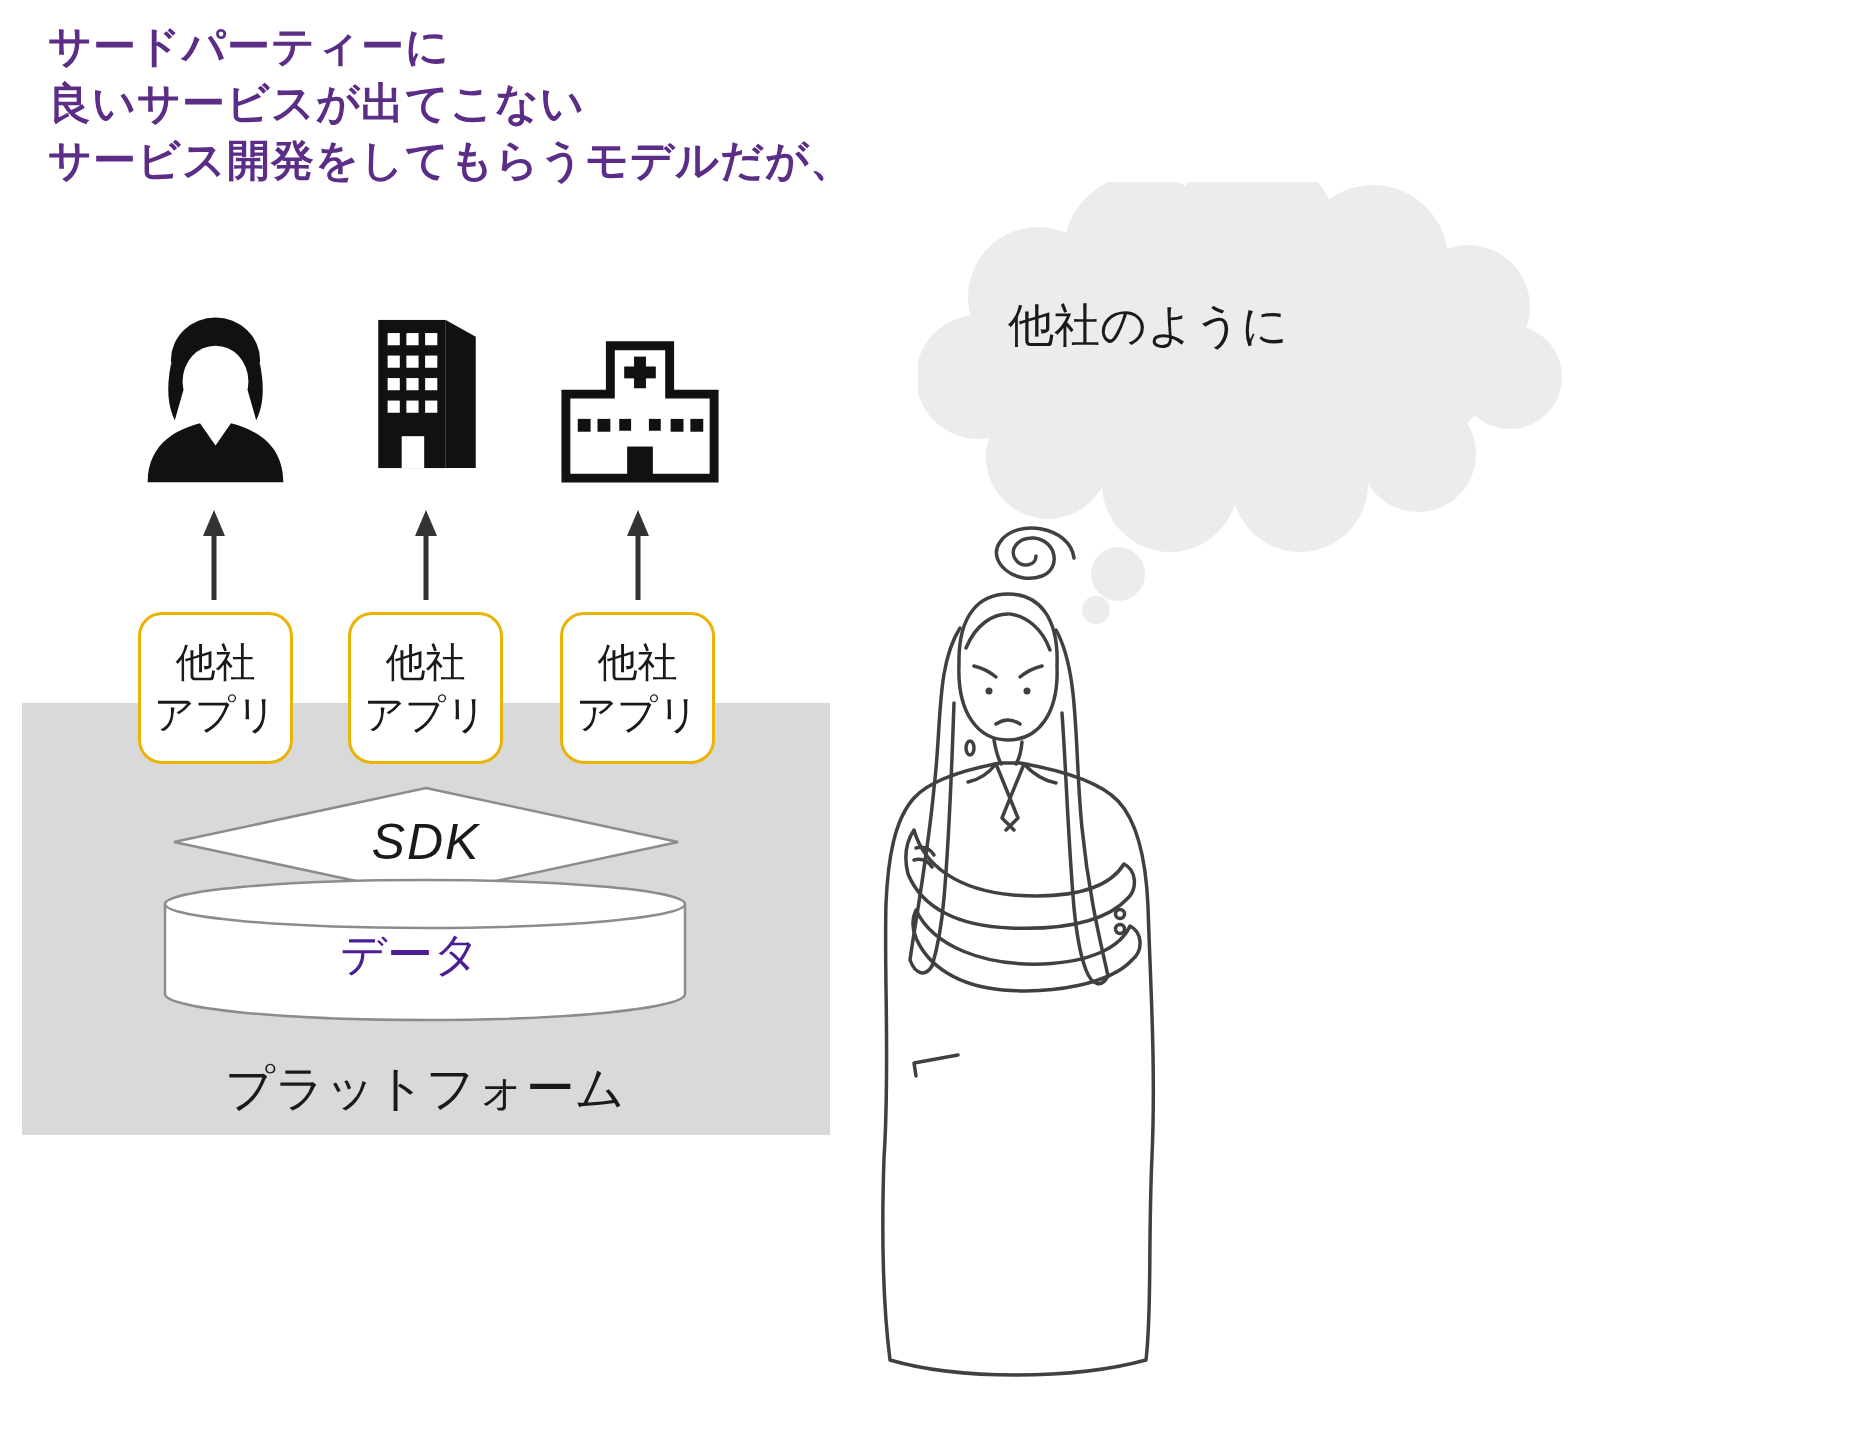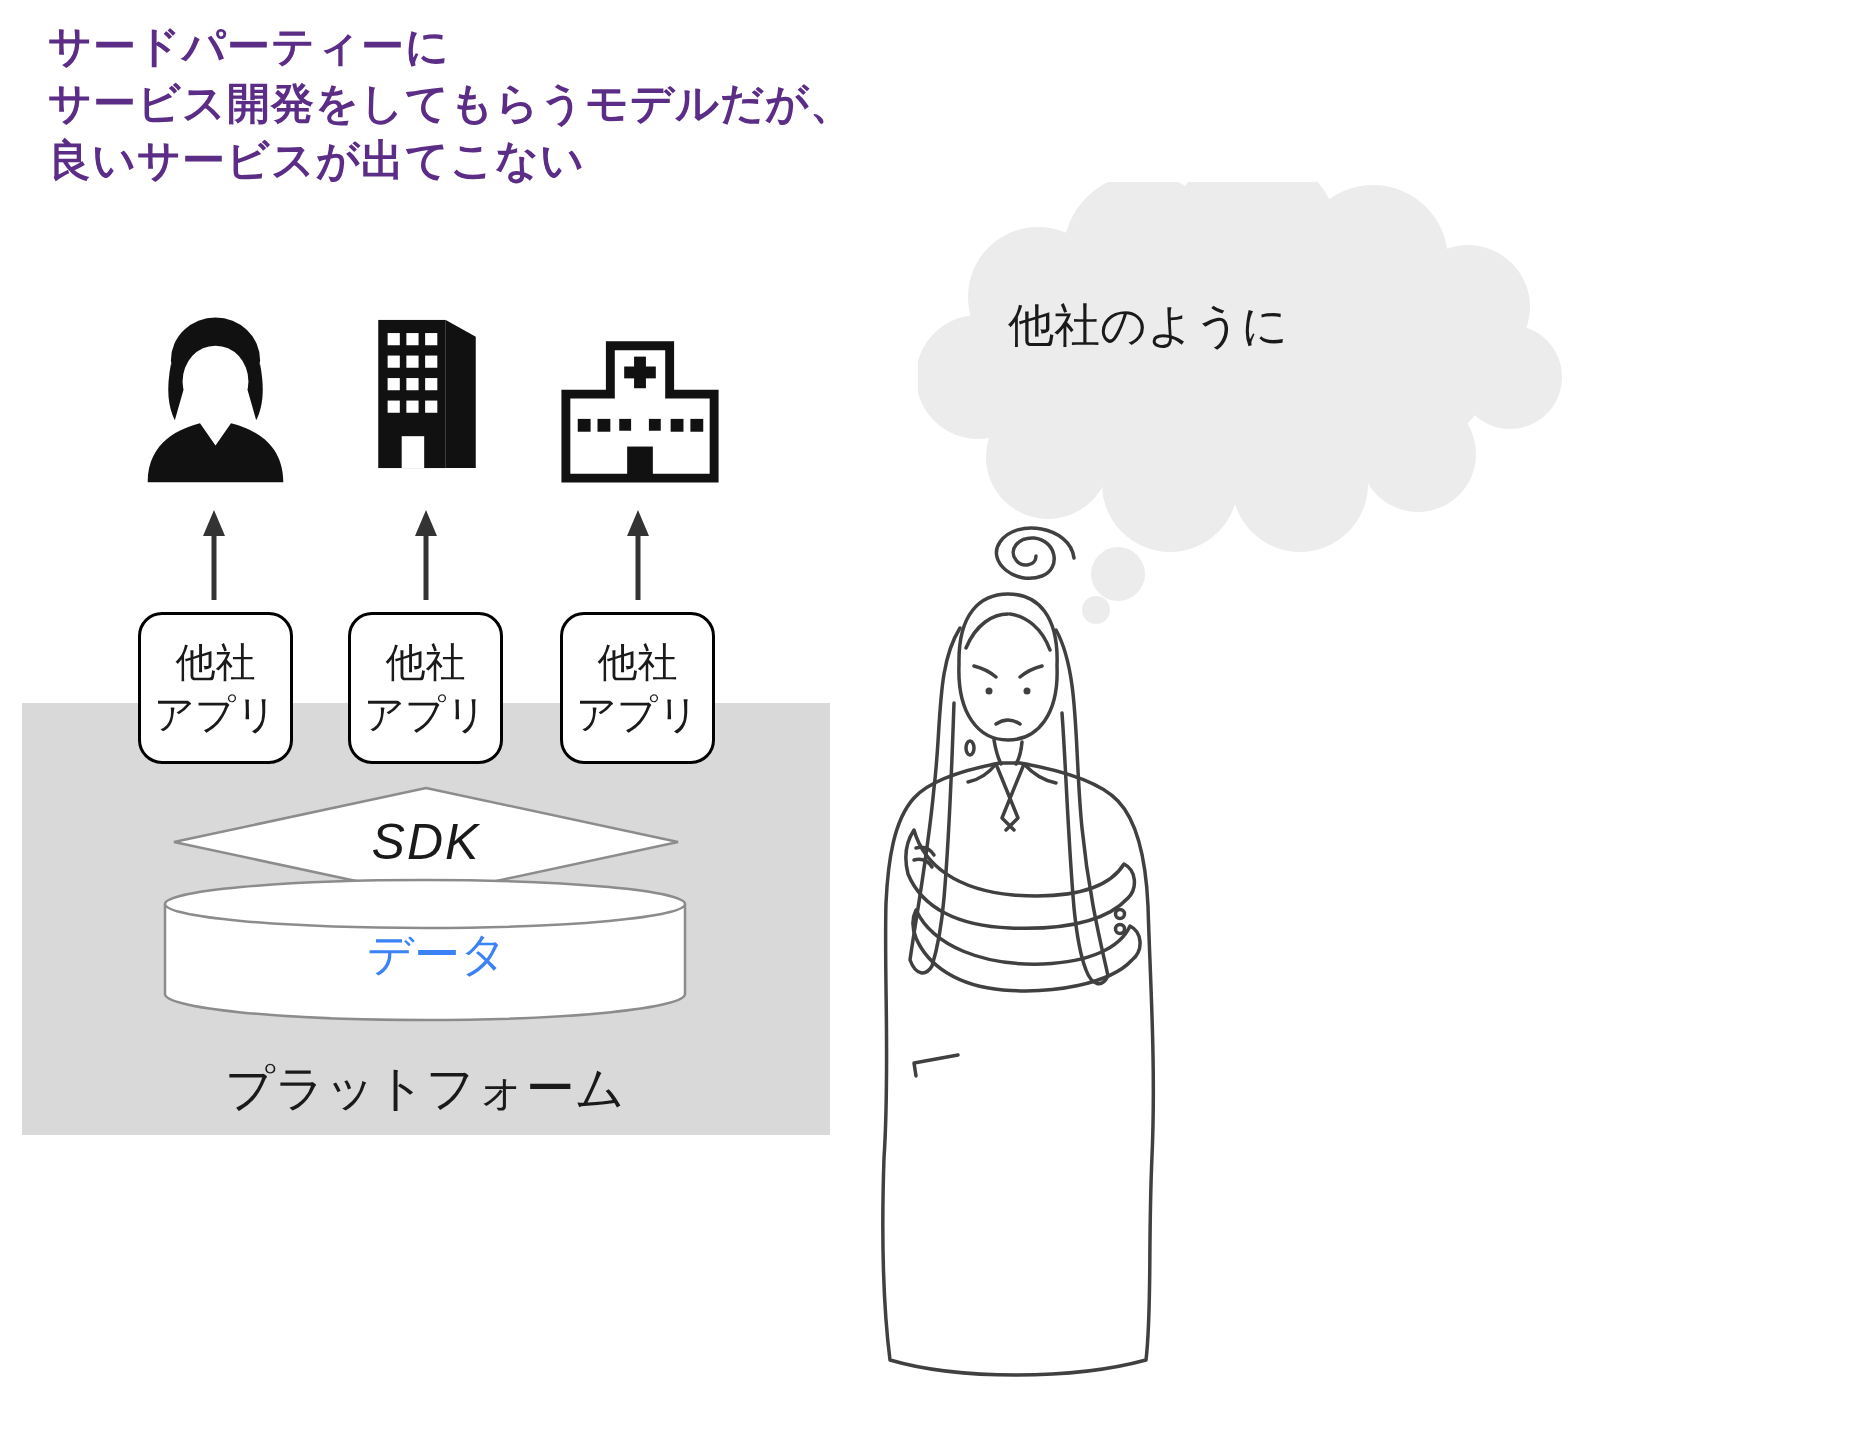--- a/index.html
+++ b/index.html
@@ -9,51 +9,51 @@
   .title { position:absolute; left:48px; top:18px; color:#5b2d86; font-weight:bold;
            font-size:43px; line-height:1.32; letter-spacing:1px; }
 
   .platform-bg { position:absolute; left:22px; top:703px; width:808px; height:432px; background:#d9d9d9; }
 
   .icon { position:absolute; }
 
   .arrow { position:absolute; width:30px; height:95px; }
 
   .app-box { position:absolute; width:155px; height:152px; background:#ffffff;
-             border:3px solid #000000; border-radius:24px;
+             border:3px solid #eab308; border-radius:24px;
              display:flex; flex-direction:column; align-items:center; justify-content:center;
              font-size:40px; color:#1a1a1a; line-height:1.3; }
 
   .sdk-wrap { position:absolute; left:172px; top:786px; width:508px; height:112px; }
   .sdk-label { position:absolute; left:172px; top:786px; width:508px; height:112px;
                display:flex; align-items:center; justify-content:center;
                font-size:50px; color:#1a1a1a; letter-spacing:2px;font-style:italic; }
 
   .cyl-wrap { position:absolute; left:160px; top:876px; width:530px; height:150px; }
-  .cyl-label { position:absolute; left:172px; top:905px; width:530px; height:100px;
+  .cyl-label { position:absolute; left:145px; top:905px; width:530px; height:100px;
                display:flex; align-items:center; justify-content:center;
-               font-size:46px; color:#3b82f6; }
+               font-size:46px; color:#4c1d95; }
 
   .platform-label { position:absolute; left:120px; top:1056px; width:610px; text-align:center;
                     font-size:49px; color:#1a1a1a; }
 
   .cloud-wrap { position:absolute; left:918px; top:182px; width:645px; height:460px; }
   .cloud-text { position:absolute; left:1008px; top:292px; font-size:46px; color:#1a1a1a; line-height:1.45; }
 
   .woman-wrap { position:absolute; left:858px; top:498px; width:440px; height:955px; }
 </style>
 </head>
 <body>
 
 <div class="canvas">
 
   <div class="title">
     <div>サードパーティーに</div>
+    <div>良いサービスが出てこない</div>
     <div>サービス開発をしてもらうモデルだが、</div>
-    <div>良いサービスが出てこない</div>
   </div>
 
   <div class="platform-bg"></div>
 
   <svg class="icon" style="left:138px; top:302px;" width="155" height="188" viewBox="0 0 160 190">
     <ellipse cx="80" cy="58" rx="46" ry="44" fill="#111"></ellipse>
     <path d="M34,62 C29,88 31,106 38,120 L50,78 Z" fill="#111"></path>
     <path d="M126,62 C131,88 129,106 122,120 L110,78 Z" fill="#111"></path>
     <ellipse cx="80" cy="80" rx="34" ry="37" fill="#fff"></ellipse>
     <path d="M10,184 C10,141 45,128 64,123 L80,146 L96,123 C115,128 150,141 150,184 Z" fill="#111"></path>

